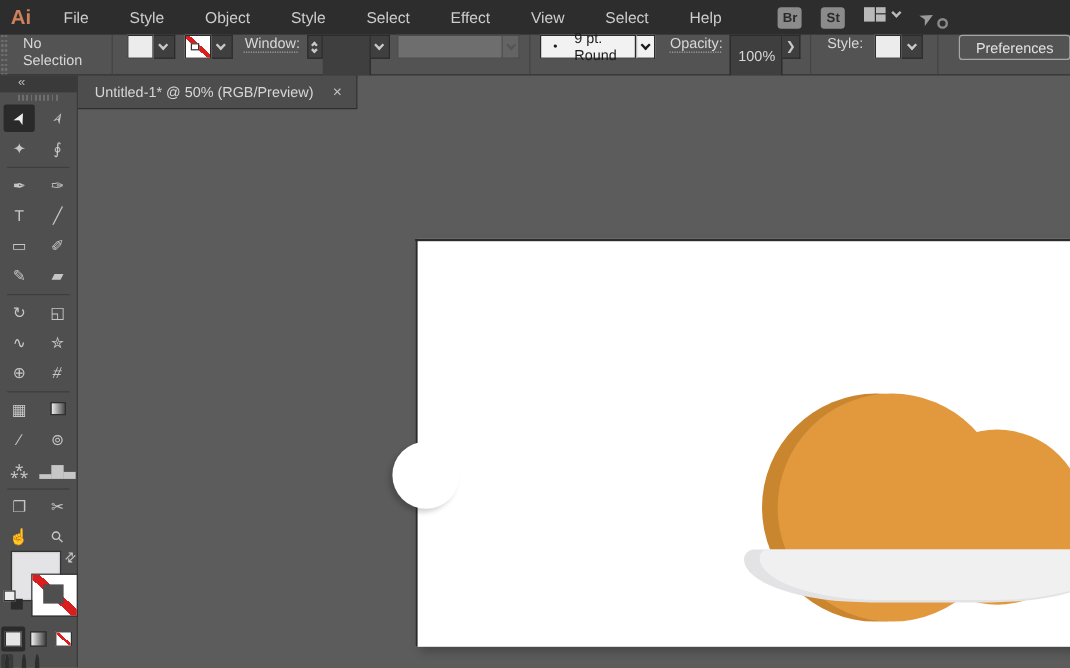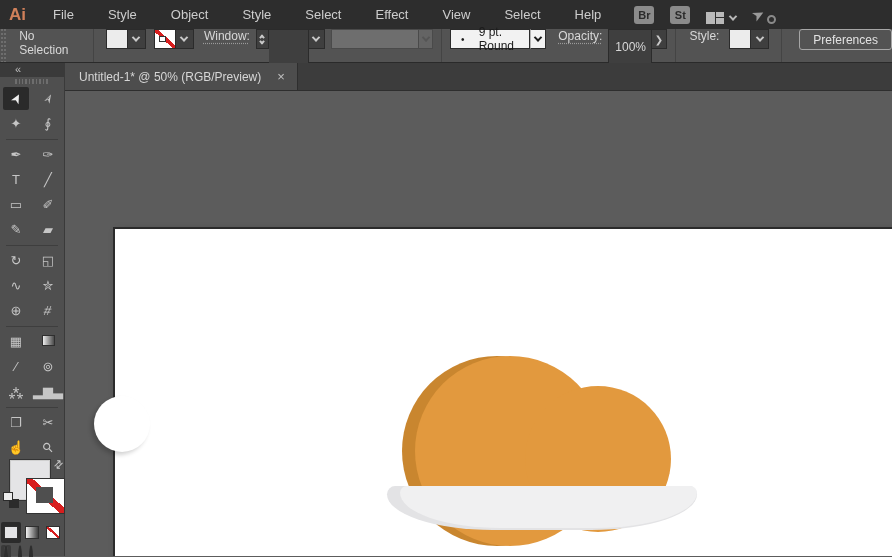--- a/index.html
+++ b/index.html
@@ -4,21 +4,21 @@
 <style>
   * { margin:0; padding:0; box-sizing:border-box; }
   html,body { width:892px; height:557px; overflow:hidden; background:#5C5C5C;
     font-family:"Liberation Sans", sans-serif; -webkit-font-smoothing:antialiased; }
 
   
   .menubar { height:29px; background:#2D2D2D; display:flex; align-items:center; }
   .ai-logo { color:#D0805A; font-weight:bold; font-size:17px; padding:0 10px 0 9px; letter-spacing:0; }
   .menu-items { display:flex; list-style:none; height:100%; align-items:center; }
   .menu-items li { color:#CDCDCD; font-size:13px; padding:0 17px; cursor:default; }
-  .mb-right { display:flex; align-items:flex-end; margin-left:16px; gap:16px; }
+  .mb-right { display:flex; align-items:flex-start; margin-left:30px; gap:16px; }
   .badge { background:#8B8B8B; color:#2B2B2B; font-size:11px; font-weight:bold;
     border-radius:3px; width:20px; height:18px; display:flex; align-items:center; justify-content:center; }
   .ws-icon { display:inline-flex; gap:1px; }
   .ws-icon .wa { width:9px; height:12px; background:#B9B9B9; }
   .ws-icon .wbcol { display:flex; flex-direction:column; gap:1px; }
   .ws-icon .wb { width:8px; height:5.5px; background:#B9B9B9; }
   .chv { display:inline-block; width:6px; height:6px; border-right:2px solid currentColor;
     border-bottom:2px solid currentColor; transform:rotate(45deg) translate(-1px,-1px); }
   .ws-chv { color:#B9B9B9; margin-left:6px; }
   .share-ic { position:relative; width:24px; height:18px; color:#9A9A9A; }
@@ -101,21 +101,21 @@
   .cgn.sel { background:#2B2B2B; border-radius:2px; }
   .cgn .sq { width:14px; height:13px; border:1px solid #2F2F2F; position:relative; overflow:hidden; }
   .cgn .c-color { background:#E4E4E6; }
   .cgn .c-grad { background:linear-gradient(90deg,#F2F2F2,#3F3F3F); }
   .cgn .c-none { background:#FFF; }
   .dmode-row { position:absolute; left:0; top:481px; width:65px; display:flex; padding:3px 4px; gap:7px; }
   .dmode { width:14px; height:14px; border:2px solid #2E2E2E; border-radius:50%; background:#6A6A6A; }
   .dmode-row .cell0 { background:#3A3A3A; border-radius:2px; padding:2px 3px; margin:-2px 0 0 -3px; }
 
   
-  .docarea { flex:1; display:flex; flex-direction:column; position:relative; }
+  .docarea { flex:1; display:flex; flex-direction:row; position:relative; }
   .tabstrip { height:28px; background:#3C3C3C; border-bottom:1px solid #2E2E2E; display:flex; align-items:stretch; }
   .doc-tab { background:#4D4D4D; color:#D6D6D6; font-size:12px; display:flex; align-items:center;
     padding:0 12px 0 14px; border-right:1px solid #2E2E2E; }
   .doc-tab .close { margin-left:16px; color:#C2C2C2; font-size:13px; }
   .canvas { flex:1; position:relative; background:#5C5C5C; overflow:hidden; }
   .artboard { position:absolute; left:48px; top:136px; width:800px; height:340px; background:#FFF;
     border-top:2px solid #2B2B2B; border-left:2px solid #2B2B2B; box-shadow:4px 4px 8px rgba(0,0,0,0.25); }
   .shape { position:absolute; border-radius:50%; }
   .notch-circle { left:29px; top:305px; width:56px; height:56px; background:#FFF;
     box-shadow:-3px 3px 4px rgba(0,0,0,0.18); }

